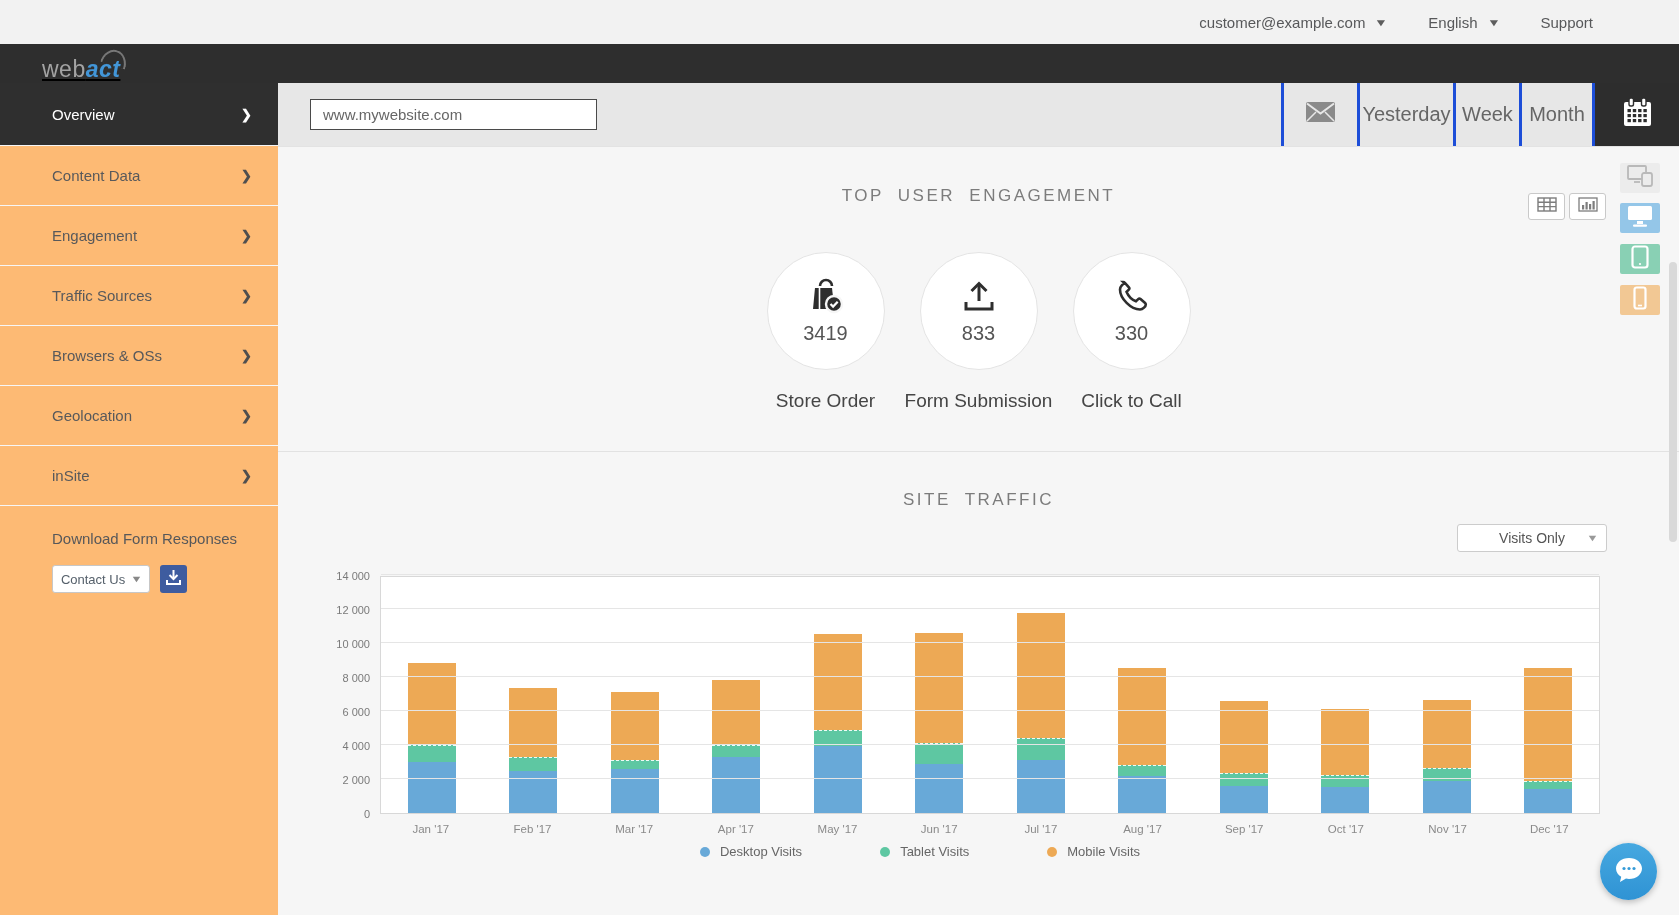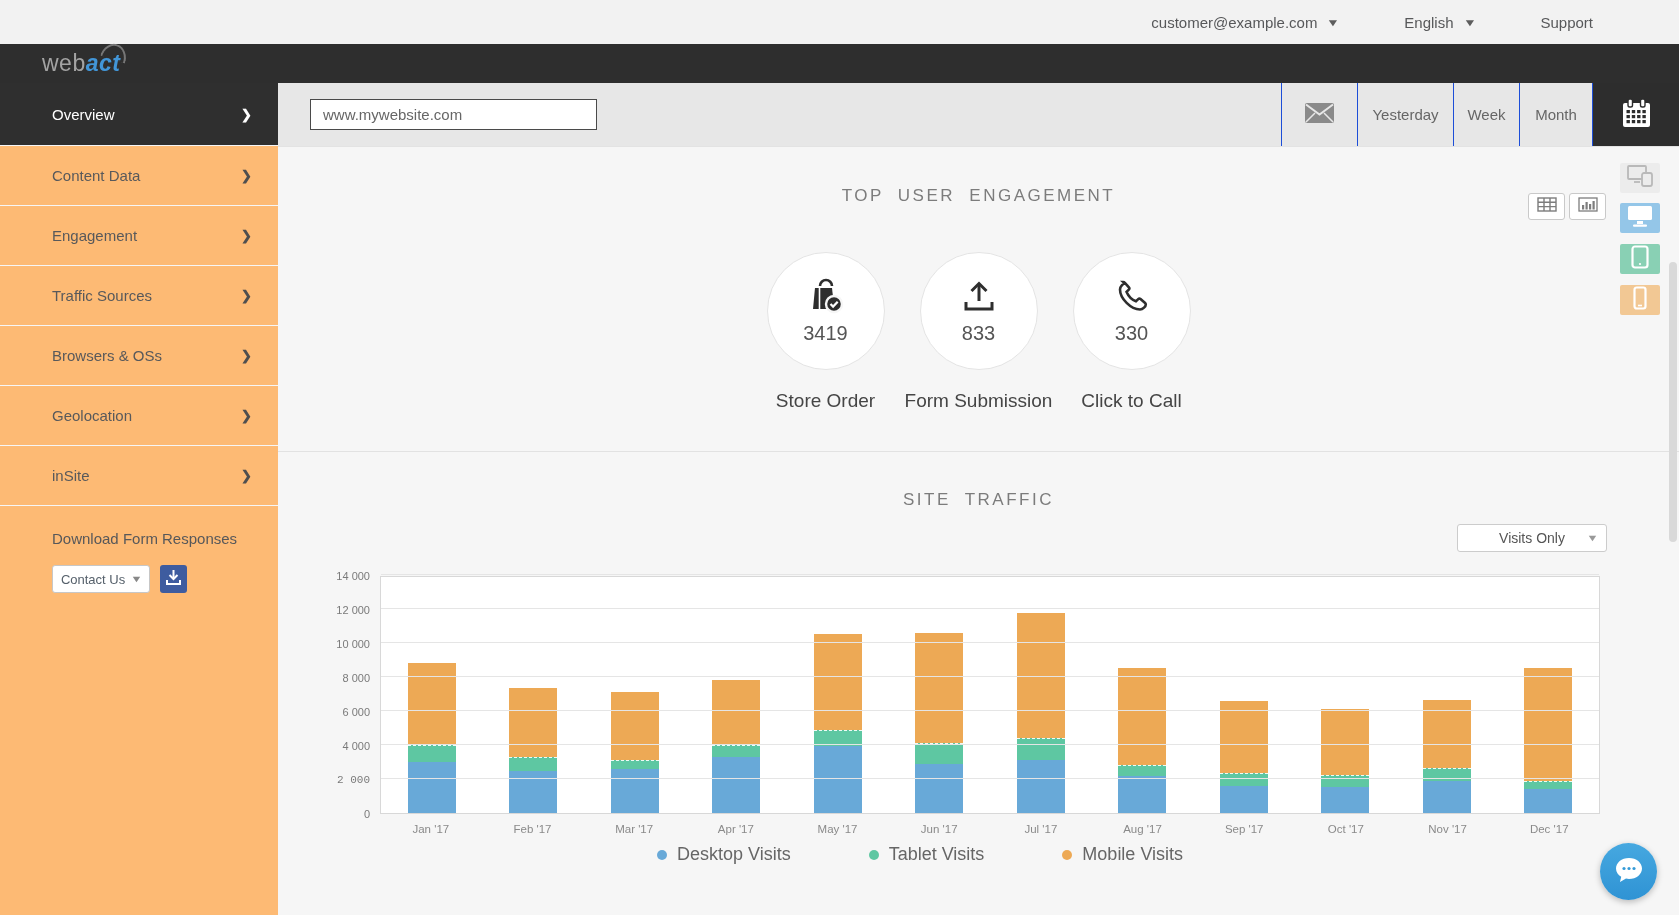--- a/index.html
+++ b/index.html
@@ -2,27 +2,27 @@
 <html><head>
 <meta charset="utf-8">
 <style>
   * { margin:0; padding:0; box-sizing:border-box; }
   html,body { width:1679px; height:915px; overflow:hidden; }
   body { font-family:"Liberation Sans", sans-serif; background:#f6f6f6; position:relative; }
 
   
   .top-bar { position:absolute; top:0; left:0; right:0; height:44px; background:#f2f2f2;
              display:flex; align-items:center; justify-content:flex-end; padding-right:86px;
-             gap:66px; font-size:15px; color:#57585a; }
+             gap:42px; font-size:15px; color:#57585a; }
   .tb-item { display:flex; align-items:center; gap:11px; cursor:pointer; }
   .chev-down { font-size:10px; color:#5d5d5d; font-weight:bold; transform:scaleX(1.4); }
 
   
   .nav-bar { position:absolute; top:44px; left:0; right:0; height:39px; background:#2e2e2e;
-             display:flex; align-items:center; }
+             display:flex; align-items:flex-end;text-decoration:underline; }
   .logo { margin-left:42px; font-size:23px; letter-spacing:.5px; position:relative; cursor:pointer; }
   .logo .lg-web { color:#a3a3a3; }
   .logo .lg-act { color:#4296d8; font-style:italic; font-weight:bold; }
   .logo .lg-arc { position:absolute; top:-6px; right:-8px; width:26px; height:16px;
                   border:2px solid #8a8a8a; border-bottom:none; border-radius:50% 50% 0 0/100% 100% 0 0;
                   transform:rotate(18deg); opacity:.8; }
   .nav-items { margin-left:auto; display:flex; height:100%; }
   .nav-item { min-width:120px; padding:0 10px; display:flex; align-items:center; justify-content:center;
               color:#f1f1f1; font-size:17px; border-left:1px solid #1e1e1e; cursor:pointer; }
   .nav-item.active { color:#4aa3e8; font-weight:bold; background:#282828; min-width:101px; }
@@ -43,22 +43,22 @@
   .dl-btn { width:27px; height:28px; background:#3e5c9f; border-radius:3px; display:flex;
             align-items:center; justify-content:center; cursor:pointer; }
 
   
   .toolbar { position:absolute; top:83px; left:278px; right:0; height:63px; background:#e7e7e7;
              display:flex; align-items:stretch; }
   .site-input { margin:16px 0 0 32px; width:287px; height:31px; border:1px solid #4a4a4a;
                 background:#fff; font-size:15px; color:#666; padding:0 12px;
                 font-family:"Liberation Sans", sans-serif; outline:none; }
   .tb-right { margin-left:auto; display:flex; align-items:stretch; }
-  .tb-cell { display:flex; align-items:center; justify-content:center; border-left:1px solid #1d4ed8;
-             color:#666; font-size:15px; cursor:pointer; }
+  .tb-cell { display:flex; align-items:center; justify-content:center; border-left:3px solid #1d4ed8;
+             color:#666; font-size:20px; cursor:pointer; }
   .cell-mail { width:76px; }
   .calendar-btn { width:87px; background:#2d2d2d; display:flex; align-items:center; justify-content:center;
                   cursor:pointer; }
 
   
   .content { position:absolute; top:146px; left:278px; right:0; bottom:0; background:#f6f6f6;
              border-top:1px solid #e3e3e3; }
   .section-title { position:absolute; left:0; right:0; text-align:center; font-size:17px;
                    color:#7c7c7c; letter-spacing:2.5px; word-spacing:7px; }
   .eng-title { top:39px; }
@@ -85,21 +85,21 @@
   .slot { flex:1; display:flex; justify-content:center; align-items:flex-end; height:100%; }
   .bar { width:48px; display:flex; flex-direction:column-reverse; cursor:pointer; }
   .seg { width:100%; }
   .seg.s1 { border-top:1px dashed rgba(255,255,255,.9); }
   .ylabels { position:absolute; top:429px; left:28px; width:64px; height:238px; }
   .ylabel { position:absolute; right:0; font-size:11px; color:#7a7a7a; text-align:right; width:64px; }
   .xlabels { position:absolute; top:676px; left:102px; width:1220px; display:flex; }
   .xlabel { flex:1; text-align:center; font-size:11.5px; color:#8a8a8a; }
   .legend { position:absolute; top:697px; left:102px; width:1220px; display:flex; justify-content:center;
             gap:78px; transform:translateX(-70px); }
-  .legend-item { display:flex; align-items:center; gap:10px; font-size:18px; color:#666; cursor:pointer; }
+  .legend-item { display:flex; align-items:center; gap:10px; font-size:13px; color:#666; cursor:pointer; }
   .legend-dot { width:10px; height:10px; border-radius:50%; }
 
   
   .view-btn { position:absolute; top:46px; width:37px; height:27px; background:#fff;
               border:1px solid #c9c9c9; border-radius:3px; display:flex; align-items:center;
               justify-content:center; cursor:pointer; }
   .btn-table { left:1250px; }
   .btn-chart { left:1291px; }
   .dev-toggle { position:absolute; left:1342px; width:40px; height:30px; border-radius:2px;
                 display:flex; align-items:center; justify-content:center; cursor:pointer; }
@@ -268,21 +268,21 @@
   <div class="hdivider"></div>
 
   <div class="section-title traffic-title">SITE TRAFFIC</div>
   <div class="visits-select">
     <span>Visits Only</span>
     <span class="chev-down">▼</span>
   </div>
 
   <div class="ylabels" id="ylabels">
       <div class="ylabel" style="bottom: -6px;">0</div>
-      <div class="ylabel" style="bottom: 28px; font-family: Liberation Mono, monospace;">2 000</div>
+      <div class="ylabel" style="bottom: 28px;">2 000</div>
       <div class="ylabel" style="bottom: 62px;">4 000</div>
       <div class="ylabel" style="bottom: 96px;">6 000</div>
       <div class="ylabel" style="bottom: 130px;">8 000</div>
       <div class="ylabel" style="bottom: 164px;">10 000</div>
       <div class="ylabel" style="bottom: 198px;">12 000</div>
       <div class="ylabel" style="bottom: 232px;">14 000</div>
     </div>
   <div class="chart-plot" id="chart-plot">
     <div class="bars" id="bars">
         <div class="slot">

